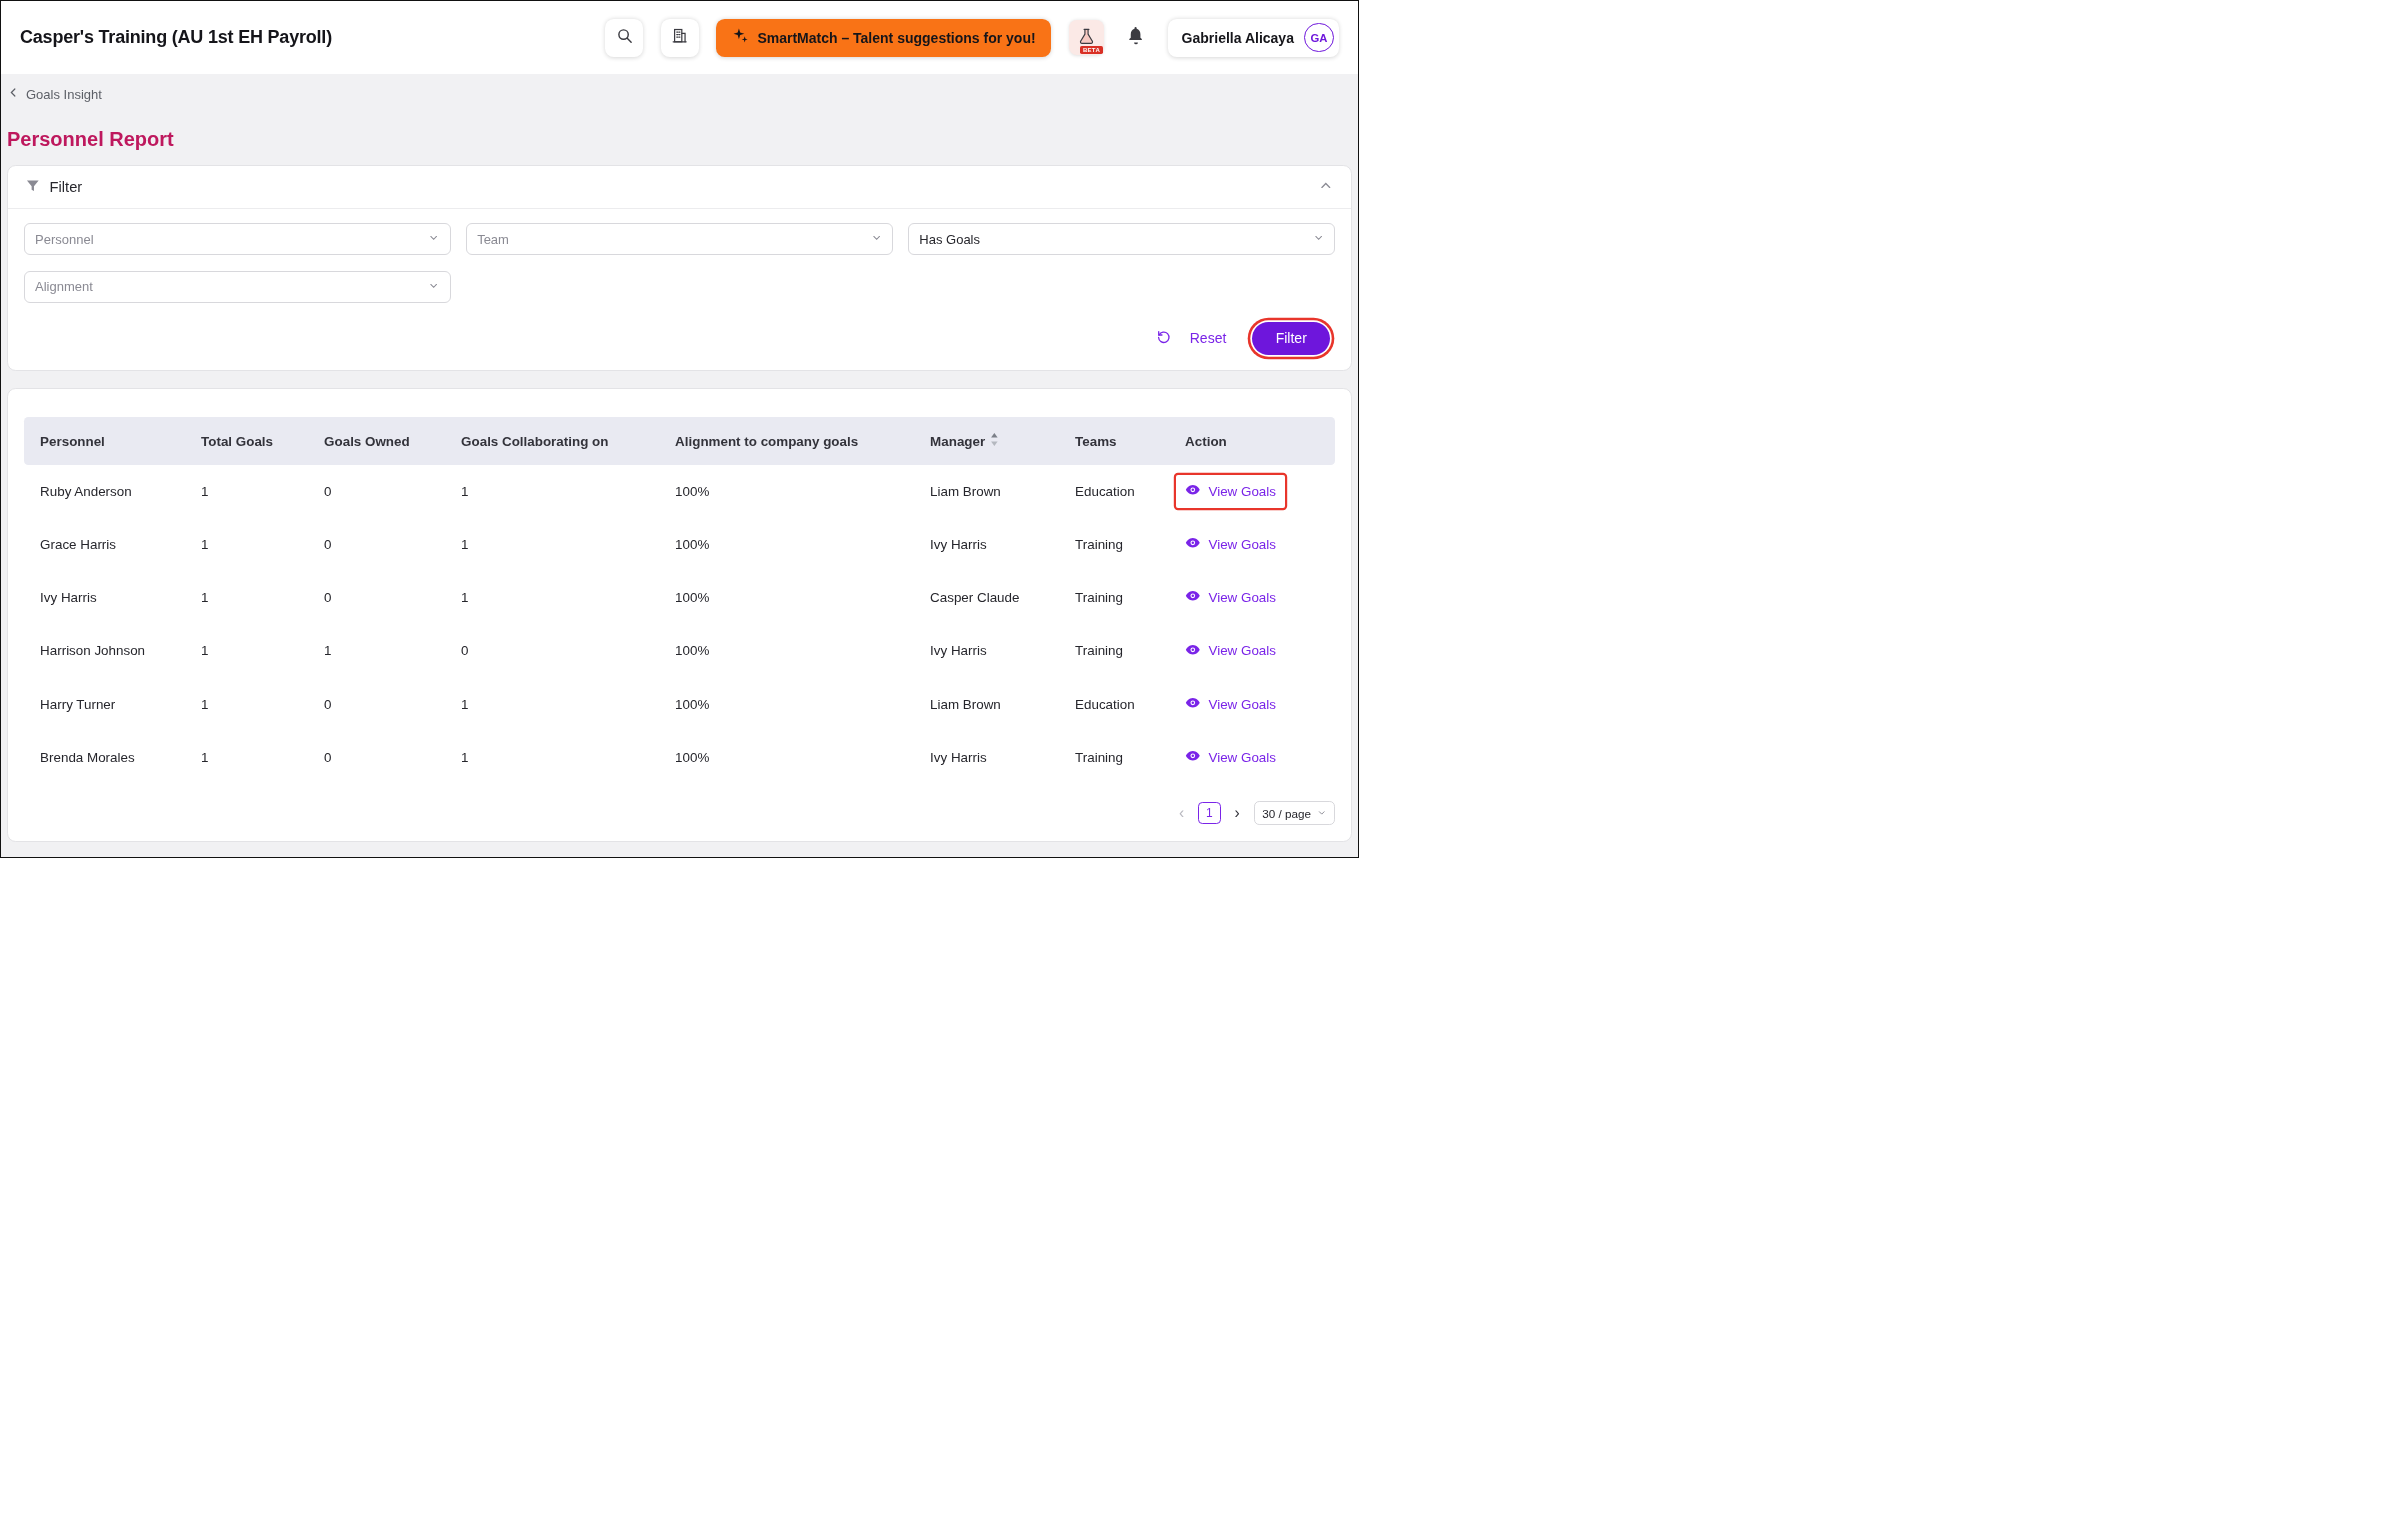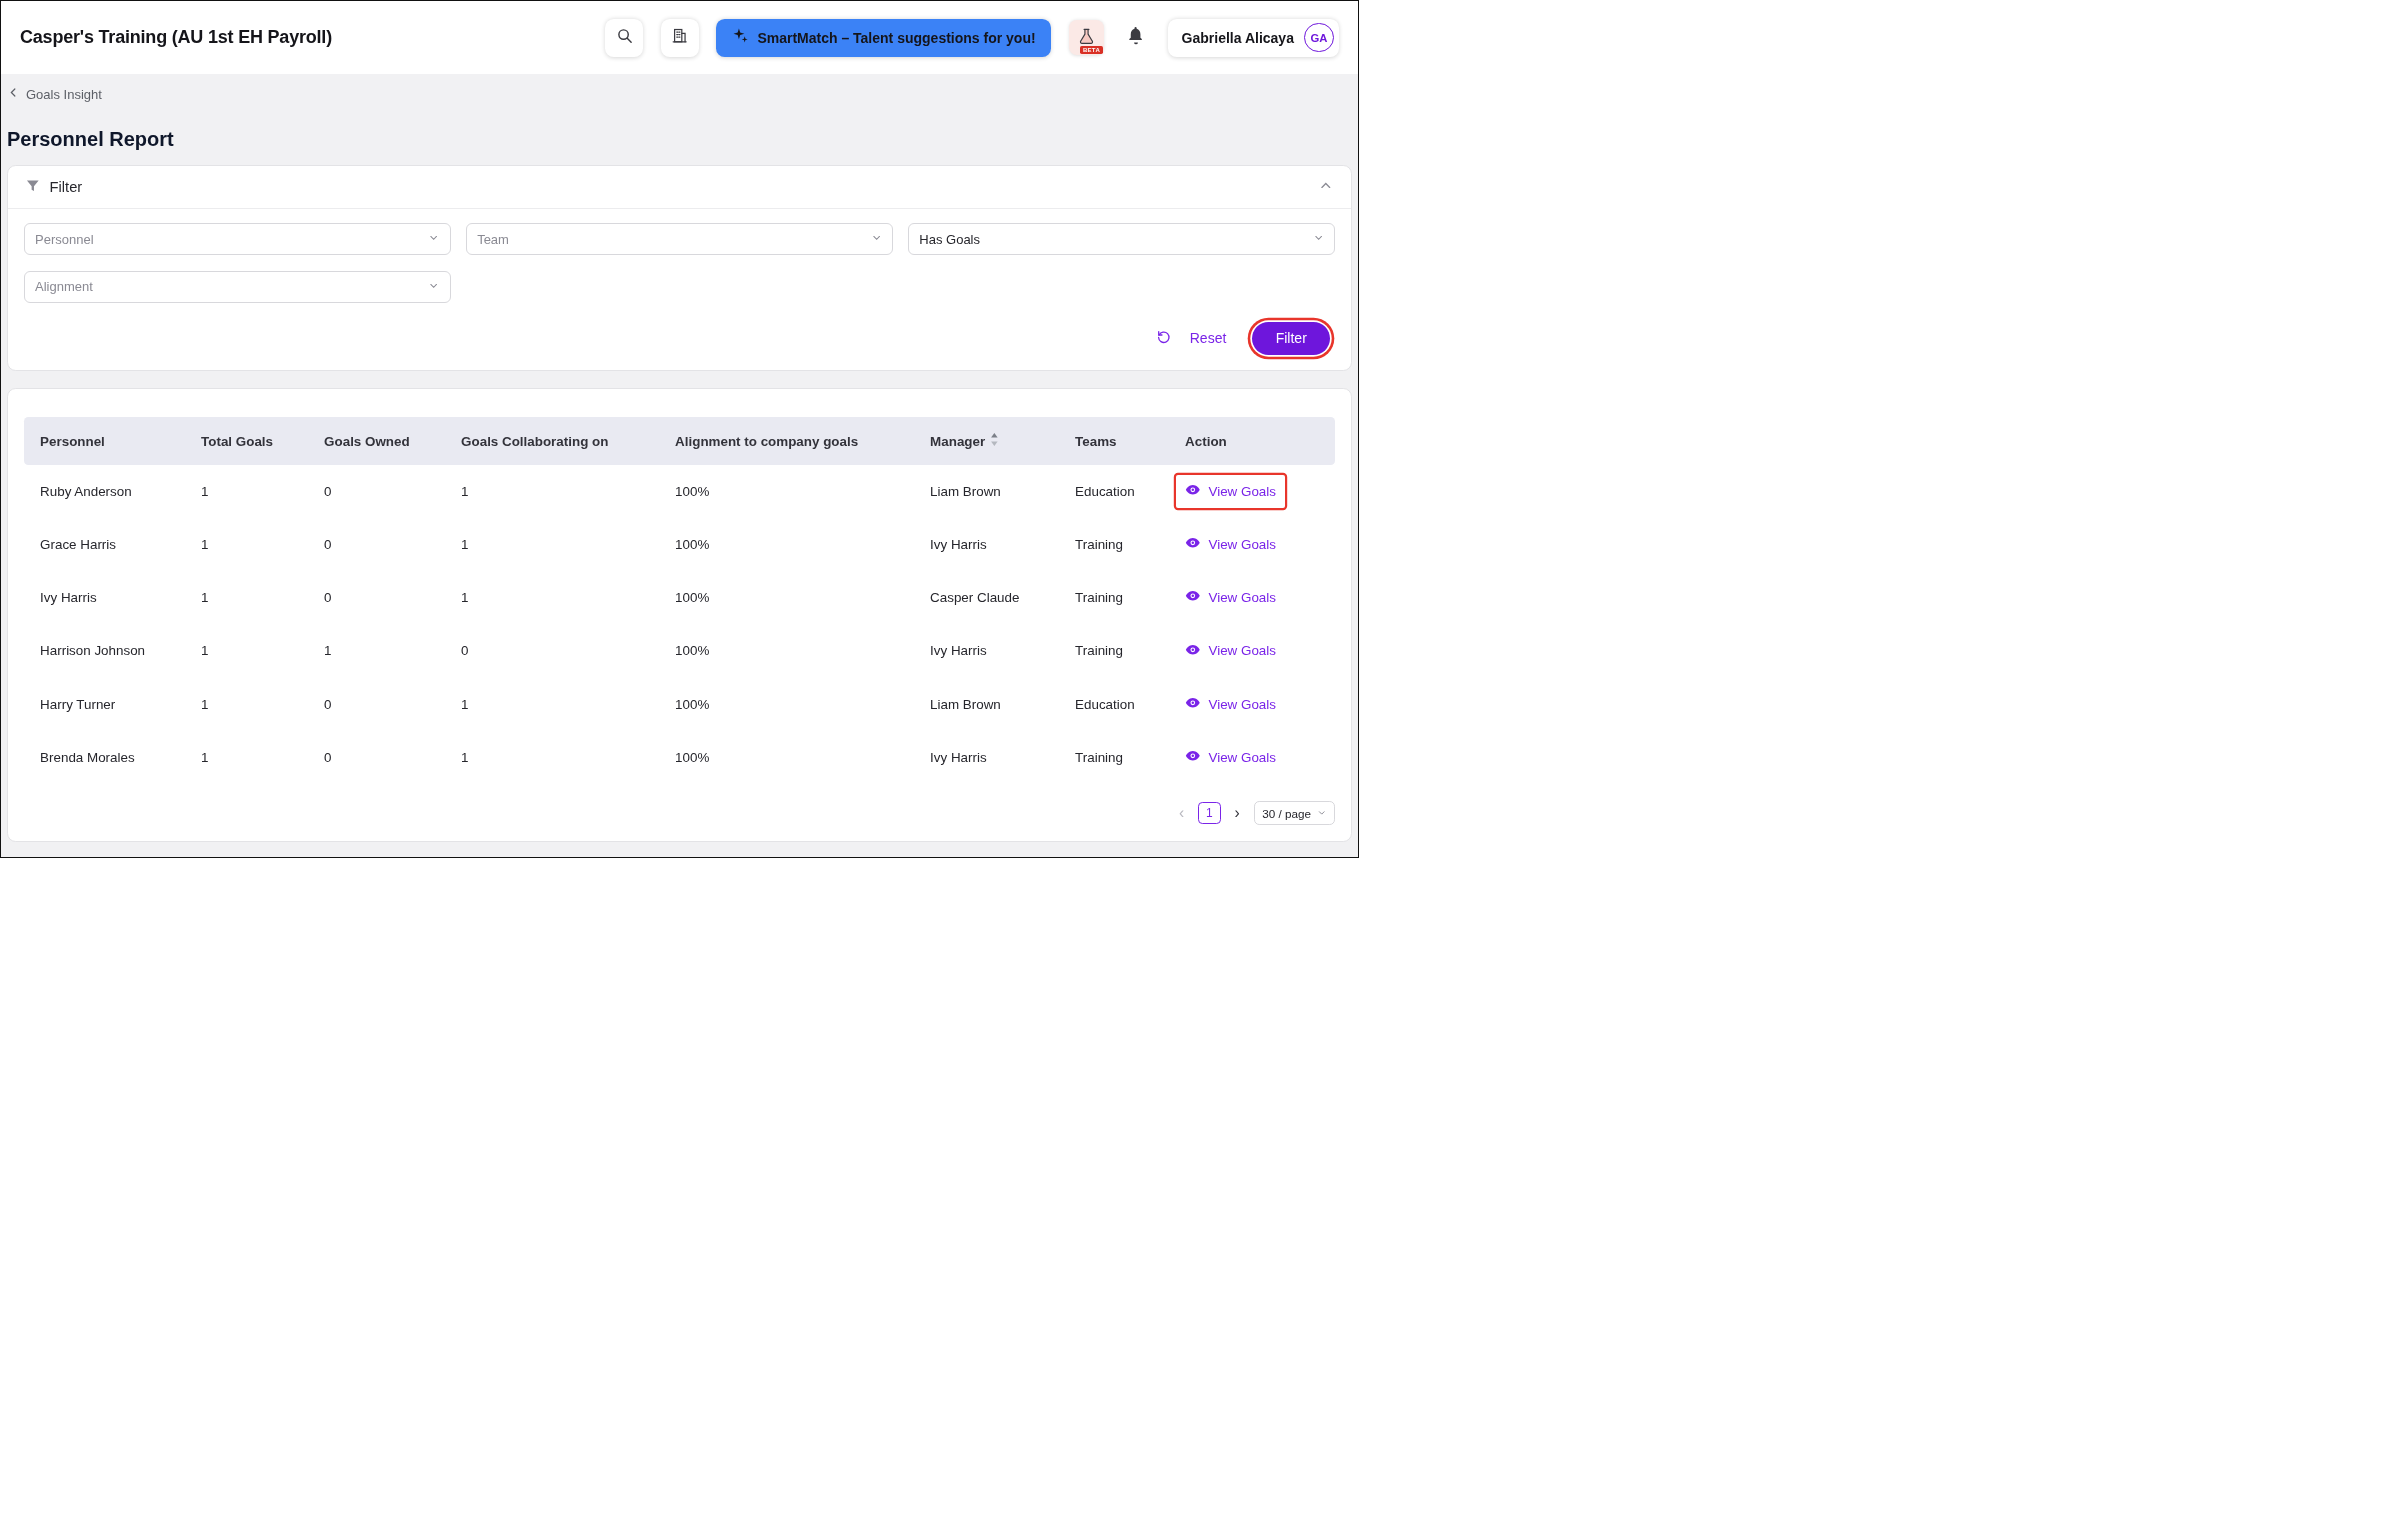--- a/index.html
+++ b/index.html
@@ -20,21 +20,21 @@
   
   .topbar{height:73px;background:#fff;display:flex;align-items:center;justify-content:space-between;padding:0 19px;}
   .app-title{font-size:18px;font-weight:700;letter-spacing:-0.2px;color:#15151a;}
   .topbar-right{display:flex;align-items:center;gap:17.3px;}
   .icon-btn{
     width:38px;height:38px;border:none;border-radius:8.7px;background:#fff;cursor:pointer;
     box-shadow:0 0.9px 4.3px rgba(0,0,0,.16);display:flex;align-items:center;justify-content:center;
   }
   .icon-btn.plain{box-shadow:none;width:29.5px;}
   .smartmatch{
-    height:38px;border:none;border-radius:8.7px;background:#3b82f6;cursor:pointer;
+    height:38px;border:none;border-radius:8.7px;background:#f97316;cursor:pointer;
     box-shadow:0 0.9px 4.3px rgba(0,0,0,.16);display:flex;align-items:center;gap:8.7px;
     padding:0 15.6px;font-family:inherit;font-size:14px;font-weight:700;color:#15151a;
   }
   .labs-btn{
     position:relative;width:35px;height:35px;border:none;border-radius:7.8px;background:#fbe9e6;cursor:pointer;
     display:flex;align-items:center;justify-content:center;box-shadow:0 0.9px 3.5px rgba(0,0,0,.12);
   }
   .beta-badge{
     position:absolute;bottom:0.9px;right:0.9px;background:#d93025;color:#fff;font-size:6px;
     font-weight:700;padding:0.9px 2.6px;border-radius:1.7px;letter-spacing:0.3px;
@@ -44,21 +44,21 @@
     box-shadow:0 0.9px 4.3px rgba(0,0,0,.16);display:flex;align-items:center;gap:10.4px;
     padding:0 5.2px 0 14px;font-family:inherit;font-size:14px;font-weight:700;color:#15151a;
   }
   .avatar{
     width:29.5px;height:29.5px;border-radius:50%;border:1.3px solid var(--accent);color:var(--accent);
     display:flex;align-items:center;justify-content:center;font-size:11.3px;font-weight:600;background:#fff;
   }
   
   .content{padding:0 6px;}
   .breadcrumb{display:flex;align-items:center;gap:6px;margin-top:12px;color:#5c5f66;font-size:13px;cursor:pointer;width:max-content;}
-  .page-title{font-size:20px;font-weight:600;color:#0f172a;margin:26px 0 14px;}
+  .page-title{font-size:20px;font-weight:600;color:#be185d;margin:26px 0 14px;}
   .card{background:#fff;border:0.9px solid var(--border);border-radius:8.7px;}
   
   .filter-head{height:43px;display:flex;align-items:center;gap:8.7px;padding:0 17.3px;border-bottom:0.9px solid #ececee;font-size:14.7px;color:#26262c;}
   .collapse-btn{margin-left:auto;background:none;border:none;cursor:pointer;display:flex;align-items:center;}
   .filter-body{padding:14px 15.6px 15.6px;}
   .selects-grid{display:grid;grid-template-columns:repeat(3,1fr);column-gap:14.7px;row-gap:15.6px;}
   .select{
     height:32px;border:0.9px solid #d8d8dc;border-radius:6px;background:#fff;padding:0 10.4px;
     display:flex;align-items:center;justify-content:space-between;font-size:13px;cursor:pointer;
   }

